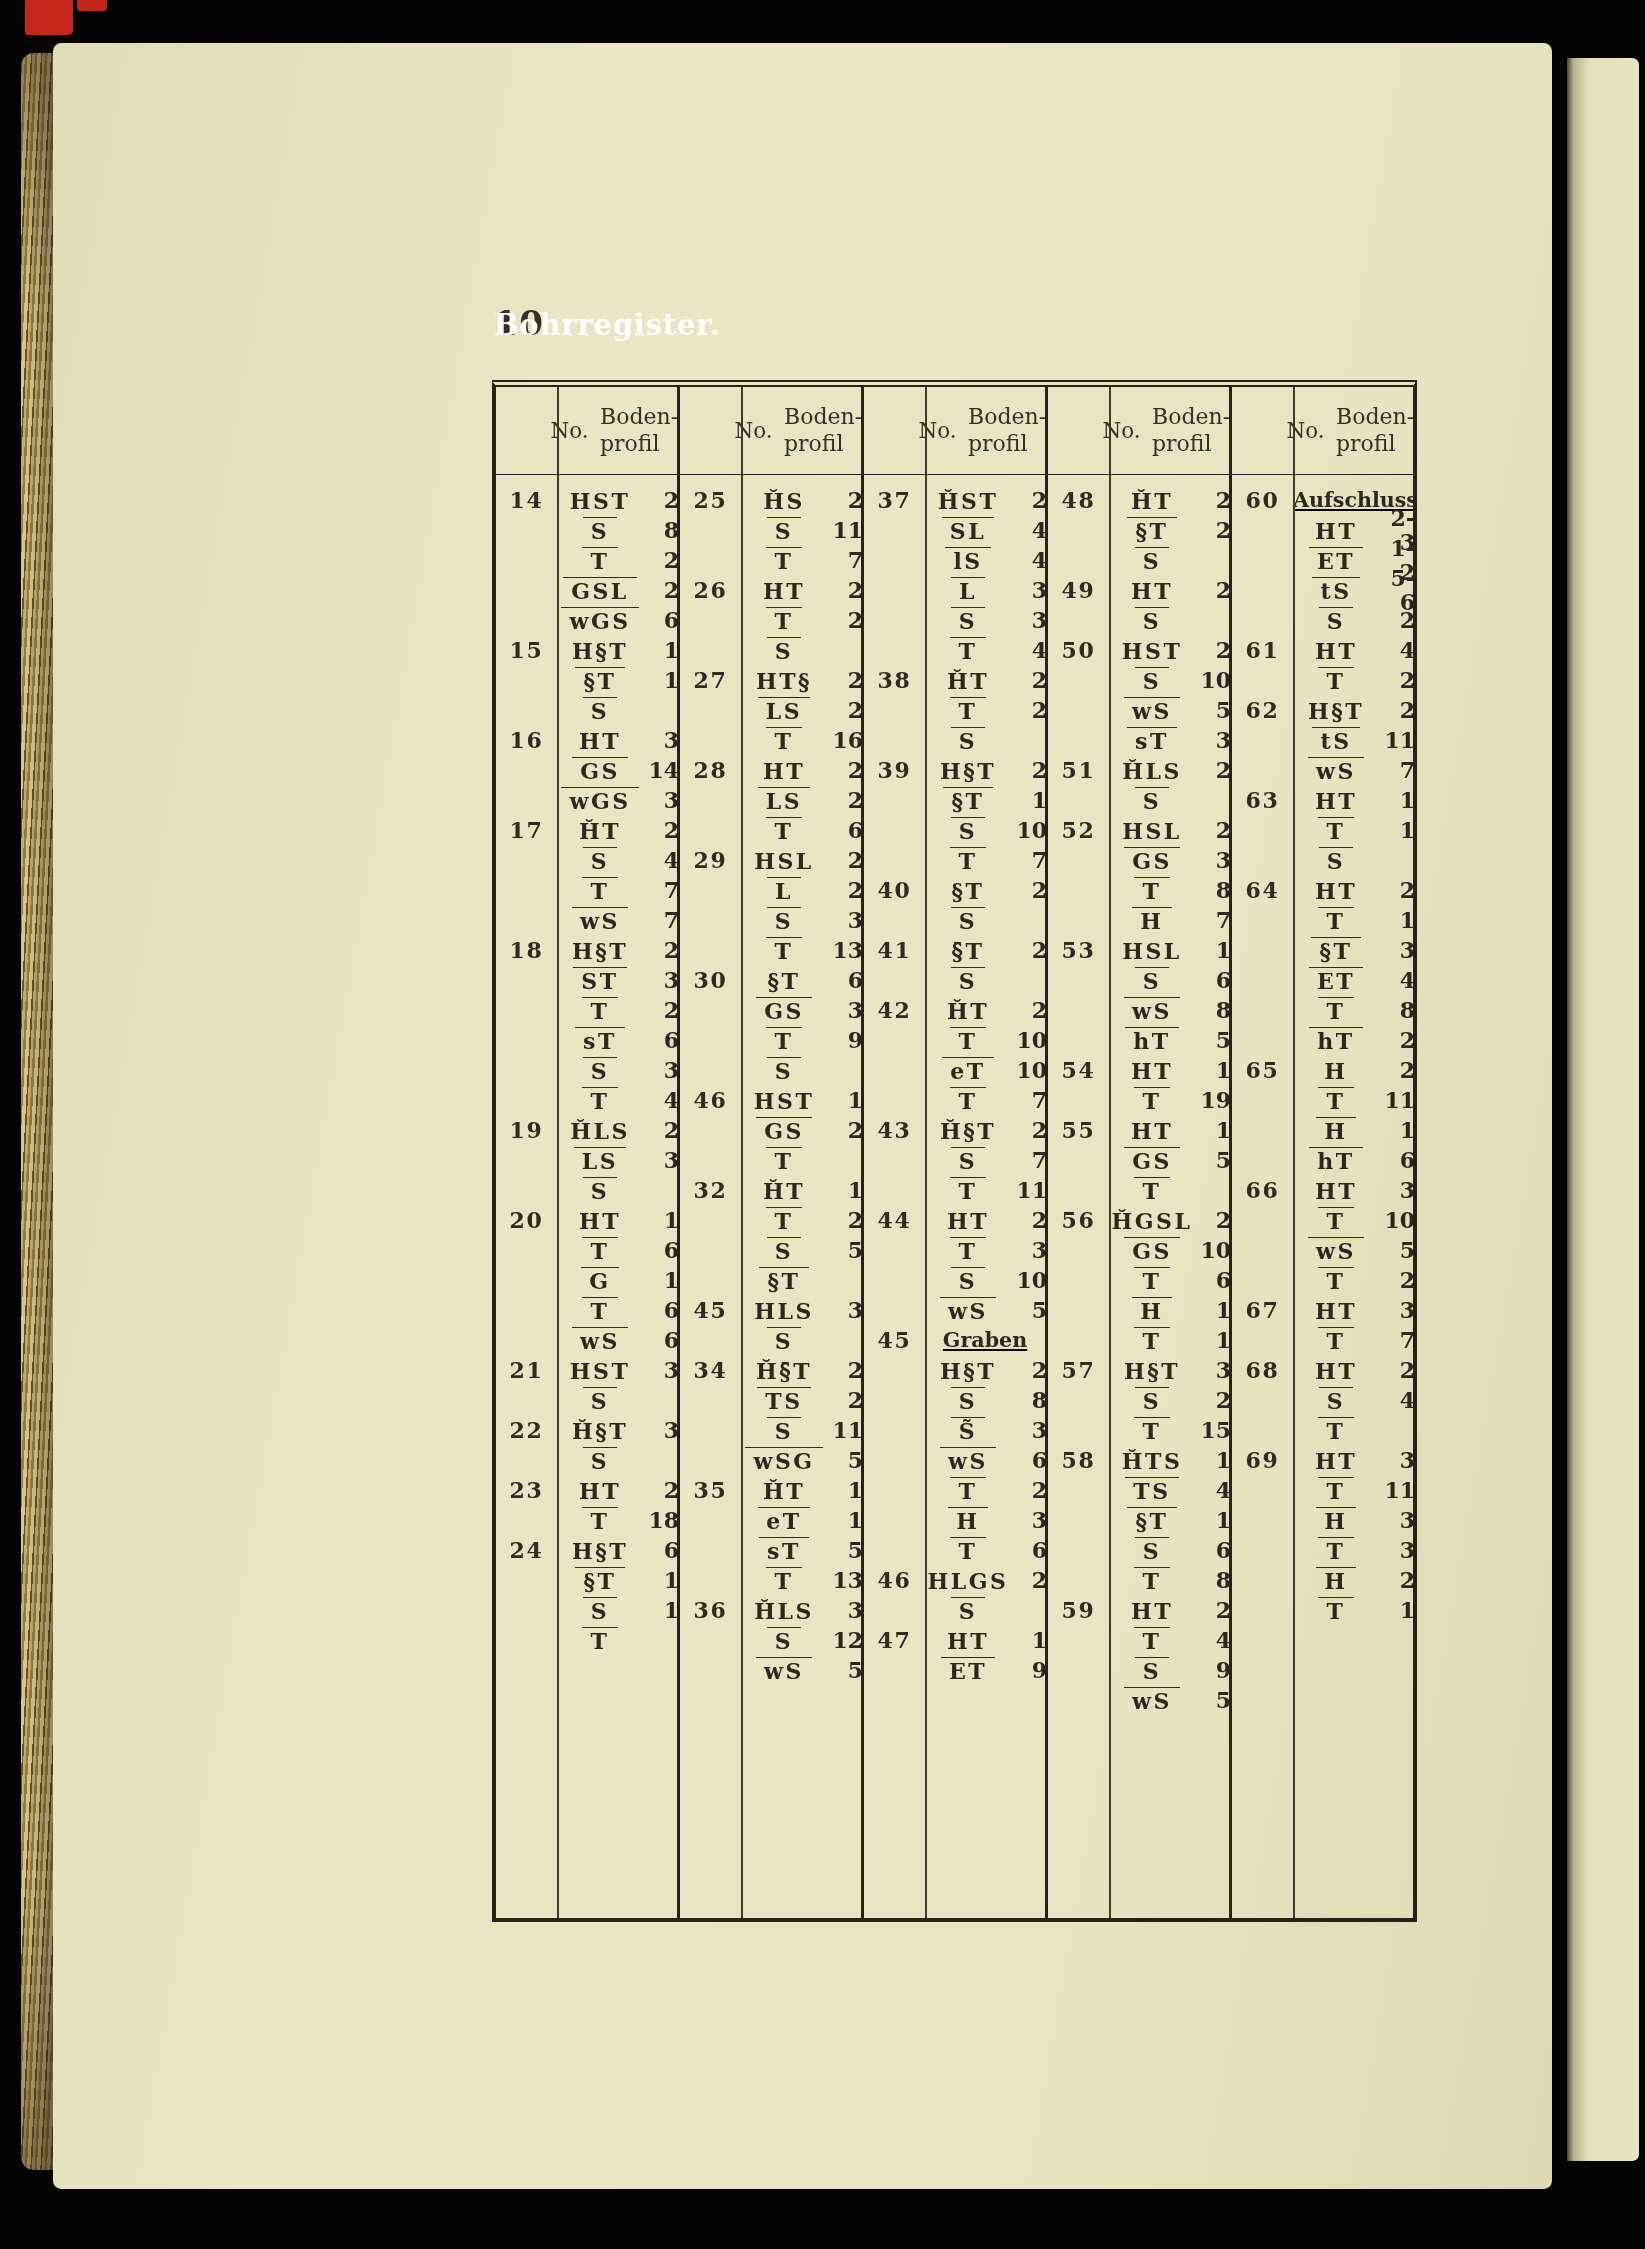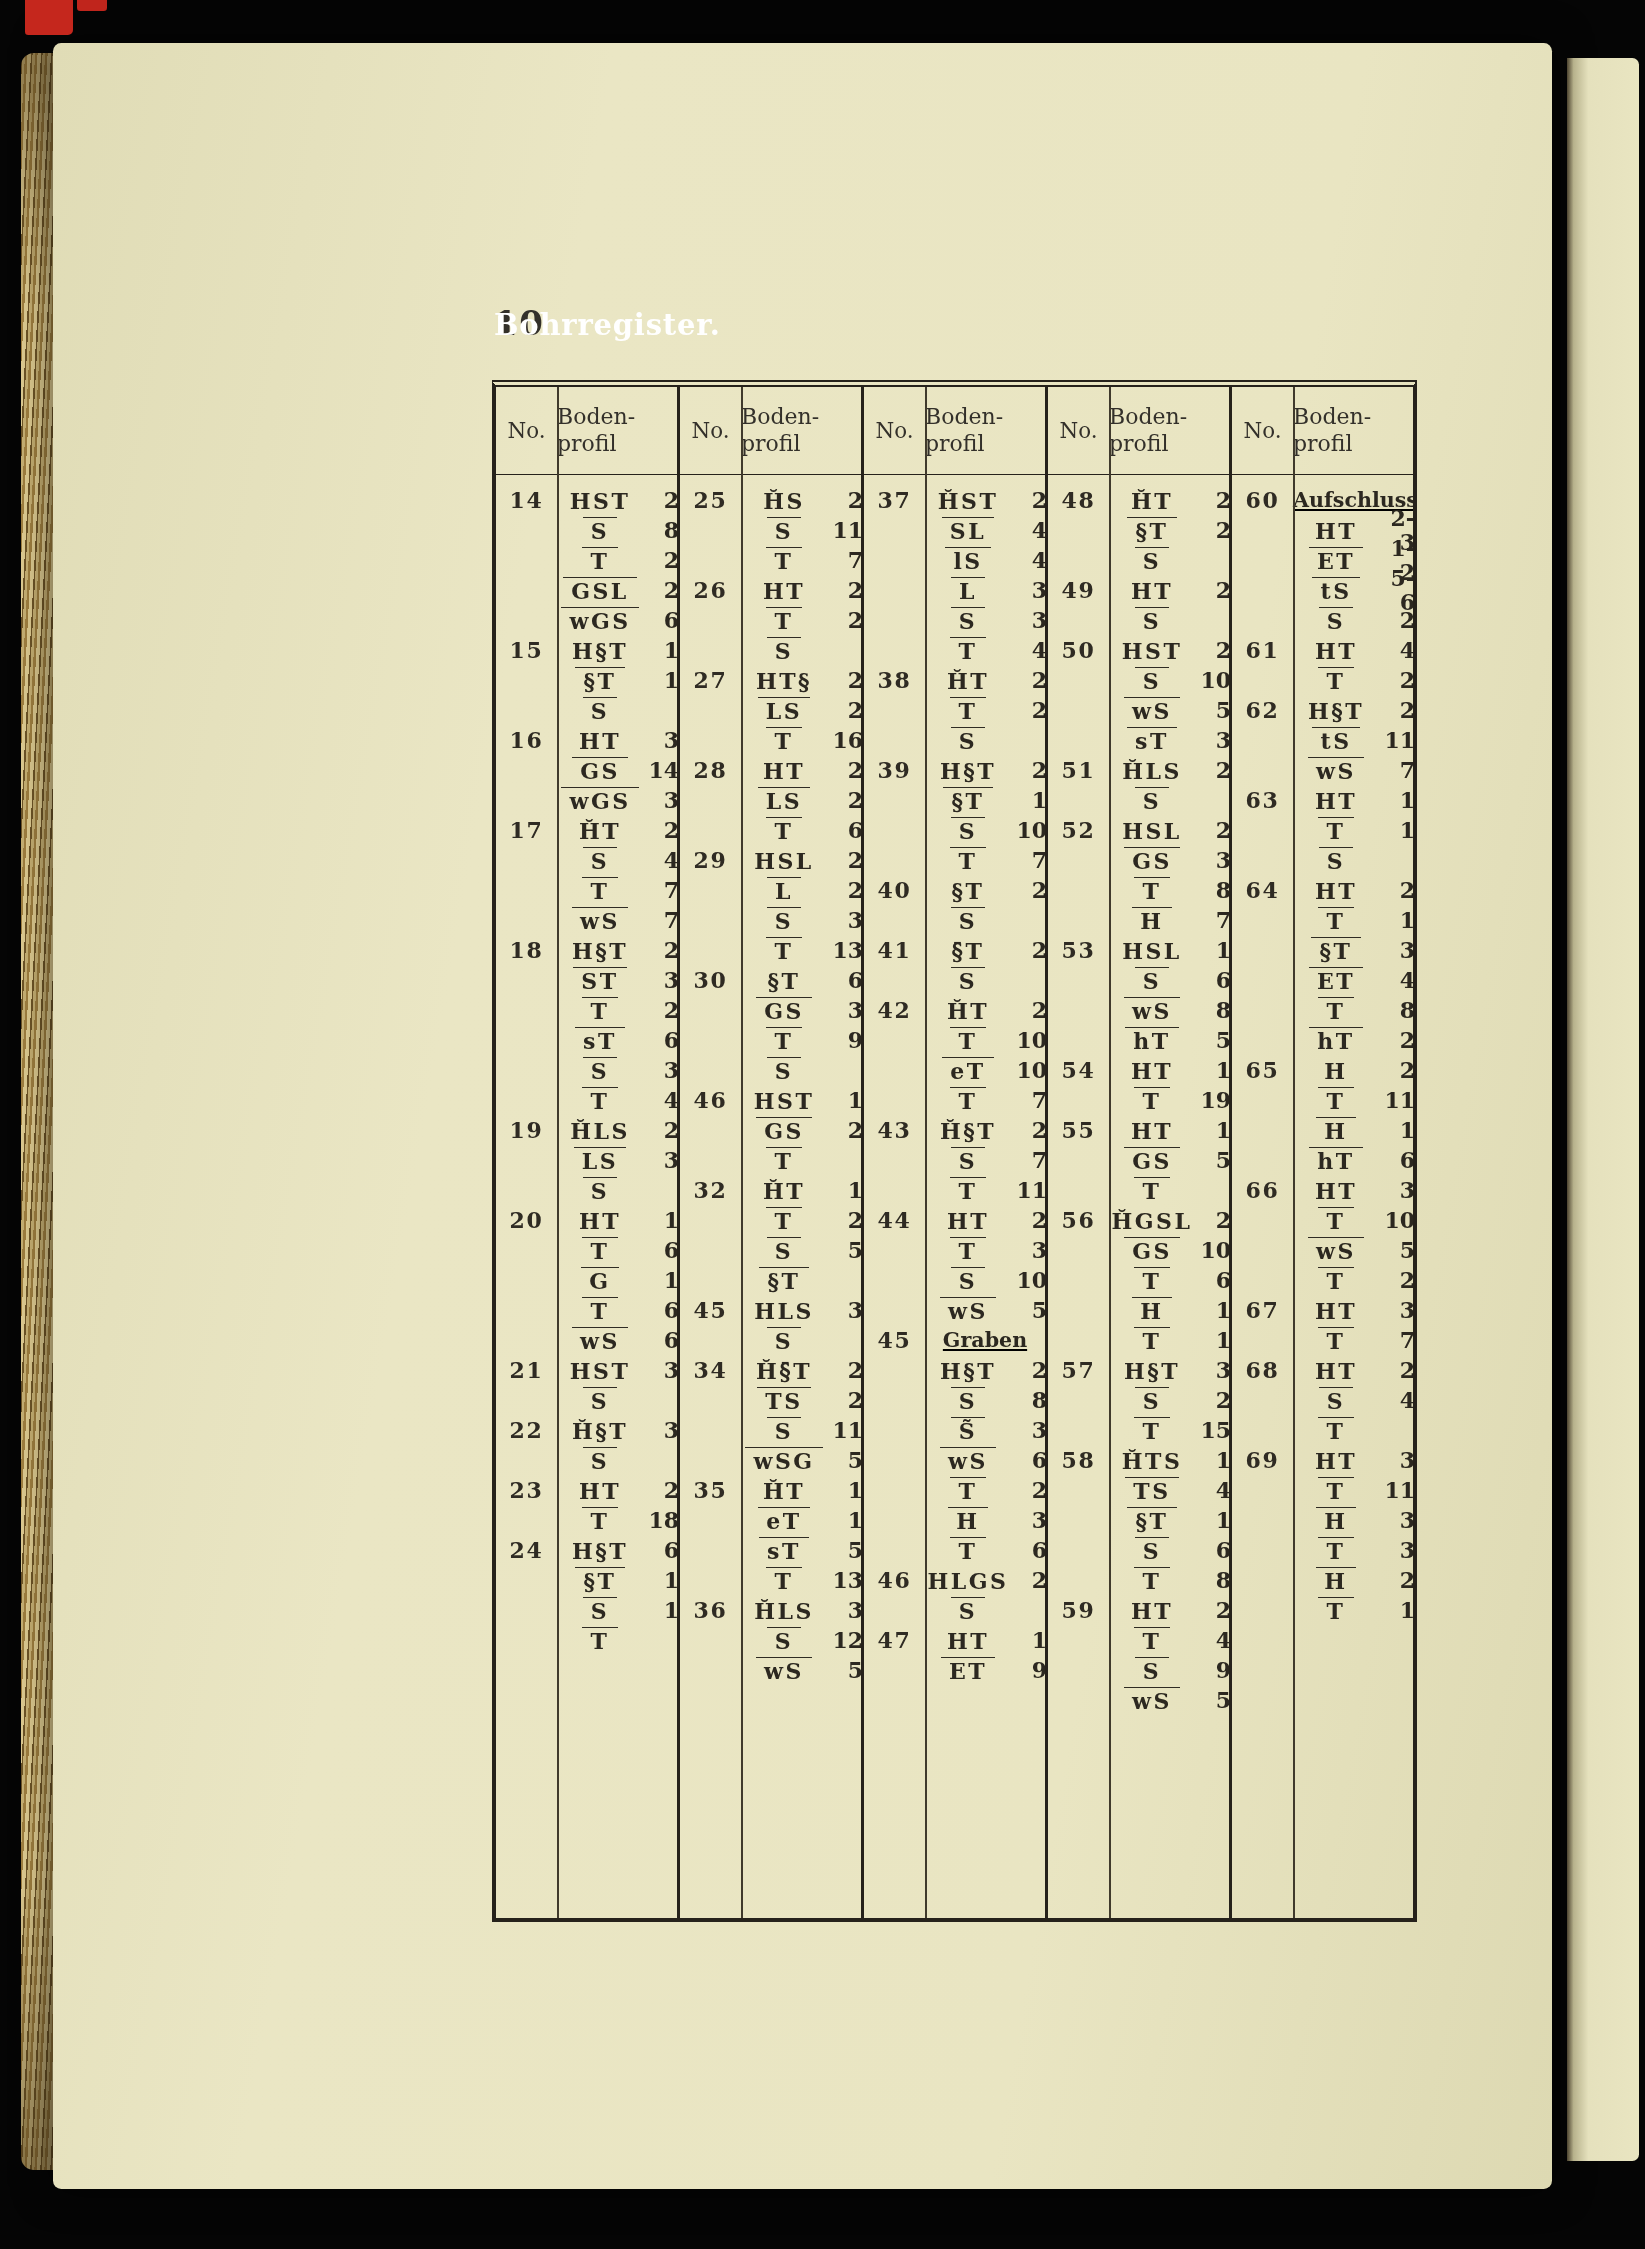--- a/index.html
+++ b/index.html
@@ -31,21 +31,21 @@
   .page-title{position:absolute;left:494px;top:308px;width:925px;text-align:left;
     font-size:29px;font-weight:700;color:#ffffff;letter-spacing:0.8px;}
 
   .btable{position:absolute;left:492px;top:380px;width:925px;height:1542px;
     box-sizing:border-box;display:flex;
     border:4.1px solid #26221b;border-top:7.4px double #26221b;}
   .group{flex:1 1 0;position:relative;display:flex;flex-direction:column;min-width:0;}
   .group + .group{border-left:3.3px solid #26221b;}
   .vline{position:absolute;left:61px;top:0;bottom:0;width:1.6px;background:#403a2c;}
   .ghead{height:87px;flex:none;border-bottom:1.6px solid #26221b;display:flex;align-items:center;}
-  .noh{width:61px;flex:none;text-align:center;font-size:21.4px;color:#33302a;}
+  .noh{width:61px;flex:none;text-align:center;font-size:21.4px;color:#33302a;padding-left:43px;}
   .bph{flex:1;font-size:22px;line-height:1.22;color:#33302a;}
   .gbody{flex:1;display:flex;flex-direction:column;justify-content:flex-start;
     padding:10px 0 15px;overflow:hidden;}
   .entry{display:flex;}
   .eno{width:61px;flex:none;text-align:center;font-size:22px;font-weight:600;
     color:#2f2b23;line-height:30px;letter-spacing:1.6px;}
   .elayers{flex:1;display:flex;flex-direction:column;min-width:0;}
   .lrow{height:30px;display:flex;align-items:center;}
   .cwrap{width:86px;flex:none;display:flex;justify-content:center;}
   .code{font-size:22px;font-weight:700;letter-spacing:2.5px;color:#2c2820;

